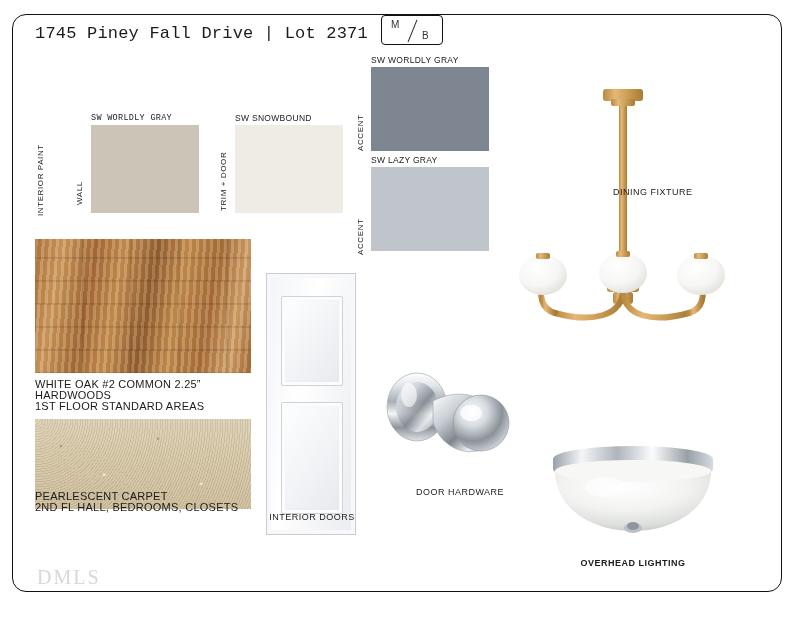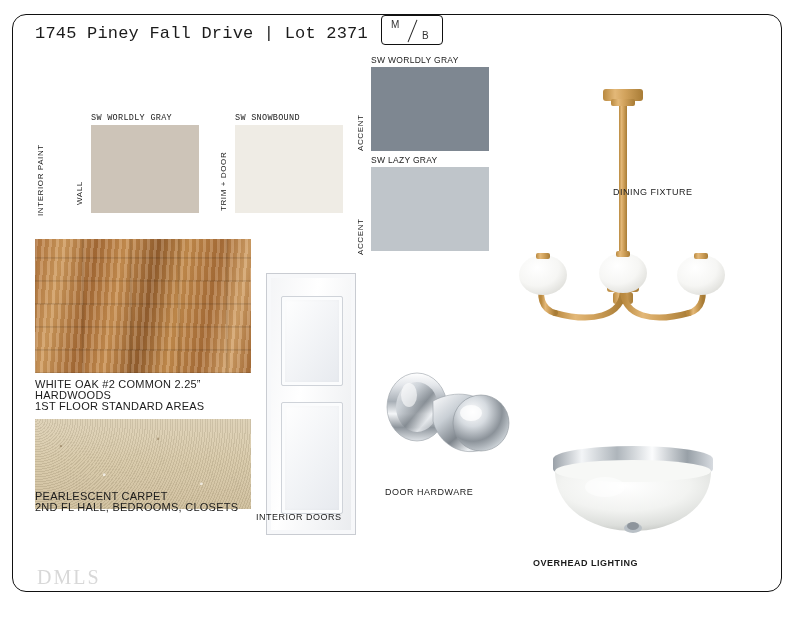--- a/index.html
+++ b/index.html
@@ -162,20 +162,21 @@
     color: #1b1b1b;
     line-height: 11px;
     letter-spacing: .25px;
     white-space: pre-line;
   }
   .caption-c {
     position: absolute;
     font-size: 9px;
     color: #1b1b1b;
     letter-spacing: .5px;
+    text-align: center;
   }
 
   
   #watermark {
     position: absolute;
     left: 0px;
     top: 566px;
     font-size: 20px;
     letter-spacing: 2px;
     color: #d8d8d8;
@@ -197,21 +198,21 @@
   <div id="title-block">
     <div id="title-line1">1745 Piney Fall Drive | Lot 2371</div>
   </div>
 
   <div class="vert" style="position:absolute; left:23px; top:105px; height:96px;">INTERIOR PAINT</div>
 
   <div class="cap" style="position:absolute; left:78px; top:98px;font-family:Liberation Mono, monospace;">SW WORLDLY GRAY</div>
   <div class="vert" style="position:absolute; left:62px; top:150px; height:40px;">WALL</div>
   <div class="swatch" style="left:78px; top:110px; width:108px; height:88px; background:#cdc4b8;"></div>
 
-  <div class="cap" style="position:absolute; left:222px; top:98px;font-family:Liberation Mono, monospace;">SW SNOWBOUND</div>
+  <div class="cap" style="position:absolute; left:222px; top:98px;">SW SNOWBOUND</div>
   <div class="vert" style="position:absolute; left:206px; top:124px; height:72px;">TRIM + DOOR</div>
   <div class="swatch" style="left:222px; top:110px; width:108px; height:88px; background:#efece5;"></div>
 
   <div class="cap" style="position:absolute; left:358px; top:40px;">SW WORLDLY GRAY</div>
   <div class="vert" style="position:absolute; left:343px; top:82px; height:54px;">ACCENT</div>
   <div class="swatch" style="left:358px; top:52px; width:118px; height:84px; background:#7e8791;"></div>
 
   <div class="cap" style="position:absolute; left:358px; top:140px;text-align:right;">SW LAZY GRAY</div>
   <div class="vert" style="position:absolute; left:343px; top:186px; height:54px;">ACCENT</div>
   <div class="swatch" style="left:358px; top:152px; width:118px; height:84px; background:#bfc5ca;"></div>

